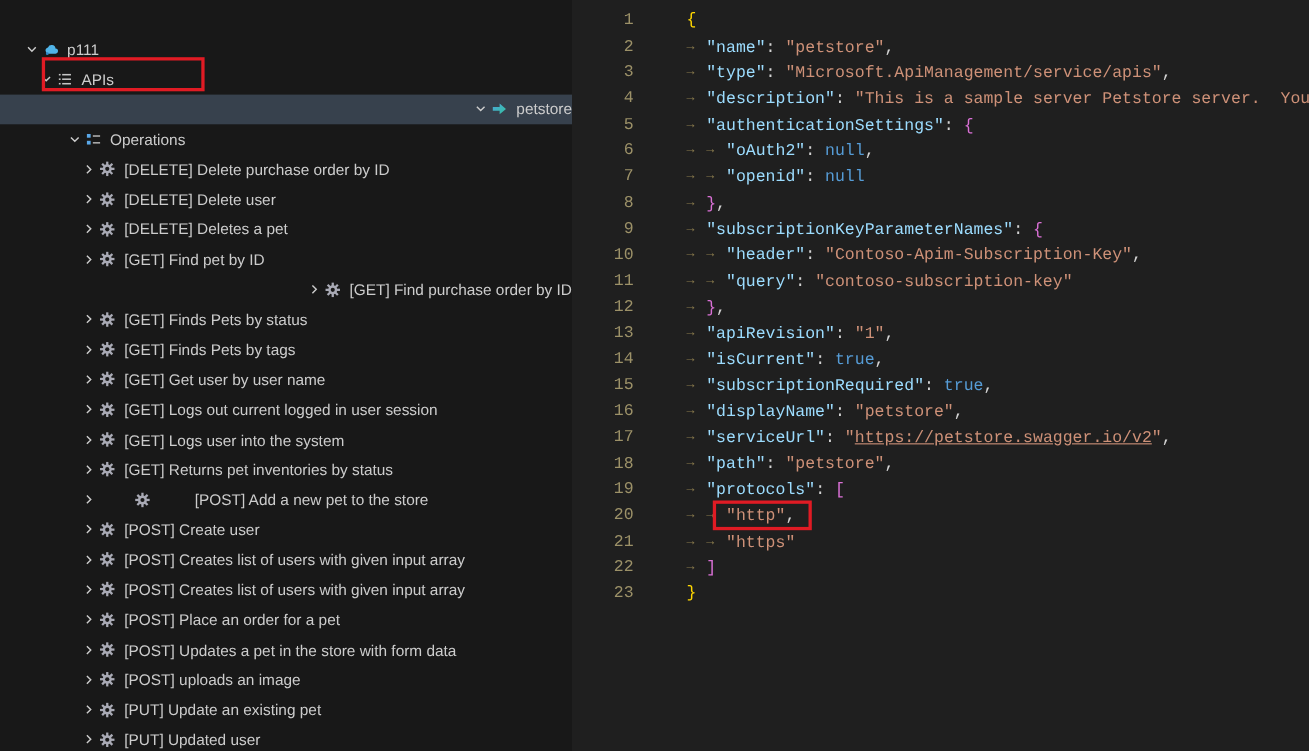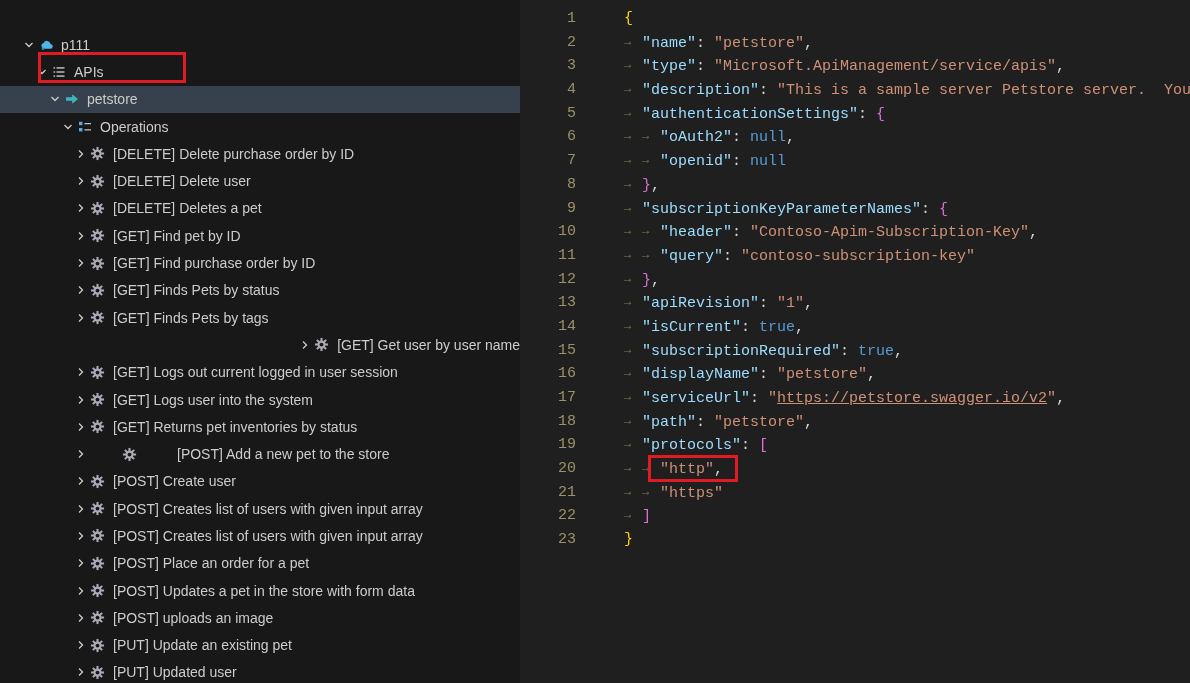--- a/index.html
+++ b/index.html
@@ -3,21 +3,21 @@
 <meta charset="utf-8">
 <style>
   html,body{margin:0;padding:0;width:1190px;height:683px;overflow:hidden;background:var(--editor-bg,#1f1f1f);}
   *{box-sizing:border-box;}
   .app{display:flex;width:1190px;height:683px;position:relative;font-family:"Liberation Sans",sans-serif;}
 
   
   .tree-panel{width:520px;height:683px;background:var(--sidebar-bg,#181818);color:var(--fg,#cccccc);
     font-size:14px;padding-top:2px;flex:none;overflow:hidden;}
   .trow{height:27.3px;display:flex;align-items:center;white-space:nowrap;cursor:pointer;}
-  .trow.sel{background:var(--selection-bg,#37414d);}
+  .trow.sel{background:var(--selection-bg,#37414d);justify-content:flex-end;}
   .chev{width:18px;height:16px;flex:none;display:inline-flex;align-items:center;justify-content:center;}
   .ticon{width:22px;height:16px;flex:none;display:inline-flex;align-items:center;justify-content:flex-start;}
   .tlabel{padding-left:1px;}
 
   
   .editor-panel{flex:1;height:683px;background:var(--editor-bg,#1f1f1f);padding-top:7px;position:relative;overflow:hidden;
     font-family:"Liberation Mono",monospace;font-size:15px;color:var(--punct,#d4d4d4);}
   .eline{height:23.7px;line-height:23.7px;display:flex;white-space:pre;}
   .lnum{display:inline-block;width:56px;flex:none;text-align:right;color:var(--line-number,#9c9168);}
   .lcode{margin-left:48px;white-space:pre;}
@@ -181,21 +181,21 @@
                 <rect x="6.9" y="1" width="2.2" height="14" transform="rotate(45 8 8)"></rect>
                 <rect x="6.9" y="1" width="2.2" height="14" transform="rotate(90 8 8)"></rect>
                 <rect x="6.9" y="1" width="2.2" height="14" transform="rotate(135 8 8)"></rect>
                 <circle cx="8" cy="8" r="4.4"></circle>
               </g>
               <circle cx="8" cy="8" r="2" fill="#181818"></circle>
             </svg>
           </span>
           <span class="tlabel">[GET] Find pet by ID</span>
         </div>
-        <div class="trow" style="padding-left: 72px;">
+        <div class="trow" style="padding-left: 72px; justify-content: flex-end;">
           <span class="chev">
             <svg width="16" height="16" viewBox="0 0 16 16" fill="none" stroke="#cccccc" stroke-width="1.3">
               <path d="M6 4.5L9.5 8 6 11.5"></path>
             </svg>
           </span>
           <span class="ticon">
             <svg width="15" height="15" viewBox="0 0 16 16">
               <g fill="#a9aab5">
                 <rect x="6.9" y="1" width="2.2" height="14"></rect>
                 <rect x="6.9" y="1" width="2.2" height="14" transform="rotate(45 8 8)"></rect>
@@ -241,21 +241,21 @@
                 <rect x="6.9" y="1" width="2.2" height="14" transform="rotate(45 8 8)"></rect>
                 <rect x="6.9" y="1" width="2.2" height="14" transform="rotate(90 8 8)"></rect>
                 <rect x="6.9" y="1" width="2.2" height="14" transform="rotate(135 8 8)"></rect>
                 <circle cx="8" cy="8" r="4.4"></circle>
               </g>
               <circle cx="8" cy="8" r="2" fill="#181818"></circle>
             </svg>
           </span>
           <span class="tlabel">[GET] Finds Pets by tags</span>
         </div>
-        <div class="trow" style="padding-left: 72px; justify-content: flex-end;">
+        <div class="trow" style="padding-left: 72px;">
           <span class="chev">
             <svg width="16" height="16" viewBox="0 0 16 16" fill="none" stroke="#cccccc" stroke-width="1.3">
               <path d="M6 4.5L9.5 8 6 11.5"></path>
             </svg>
           </span>
           <span class="ticon">
             <svg width="15" height="15" viewBox="0 0 16 16">
               <g fill="#a9aab5">
                 <rect x="6.9" y="1" width="2.2" height="14"></rect>
                 <rect x="6.9" y="1" width="2.2" height="14" transform="rotate(45 8 8)"></rect>

